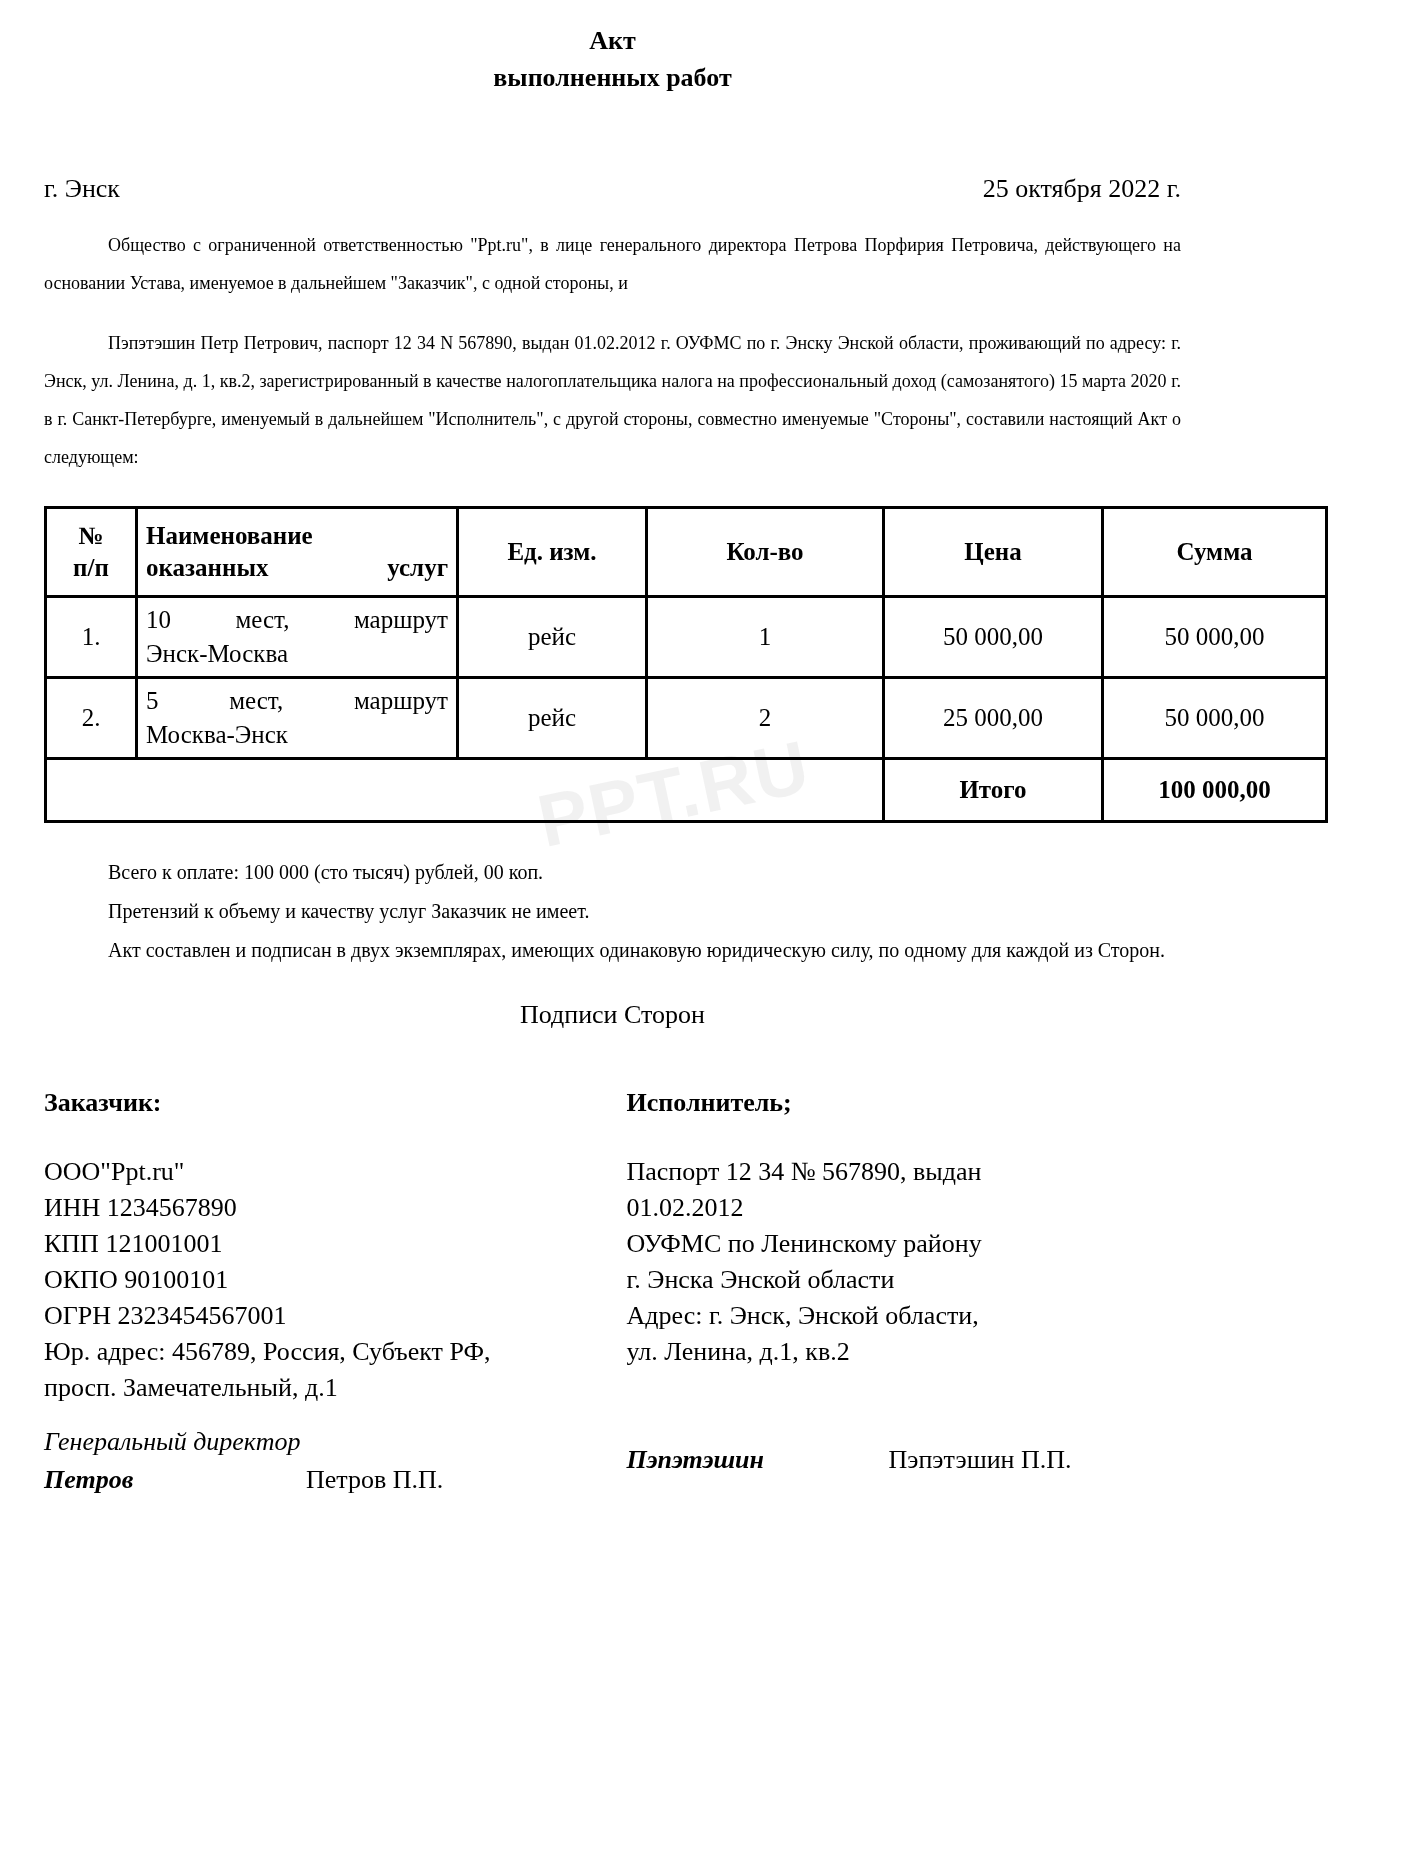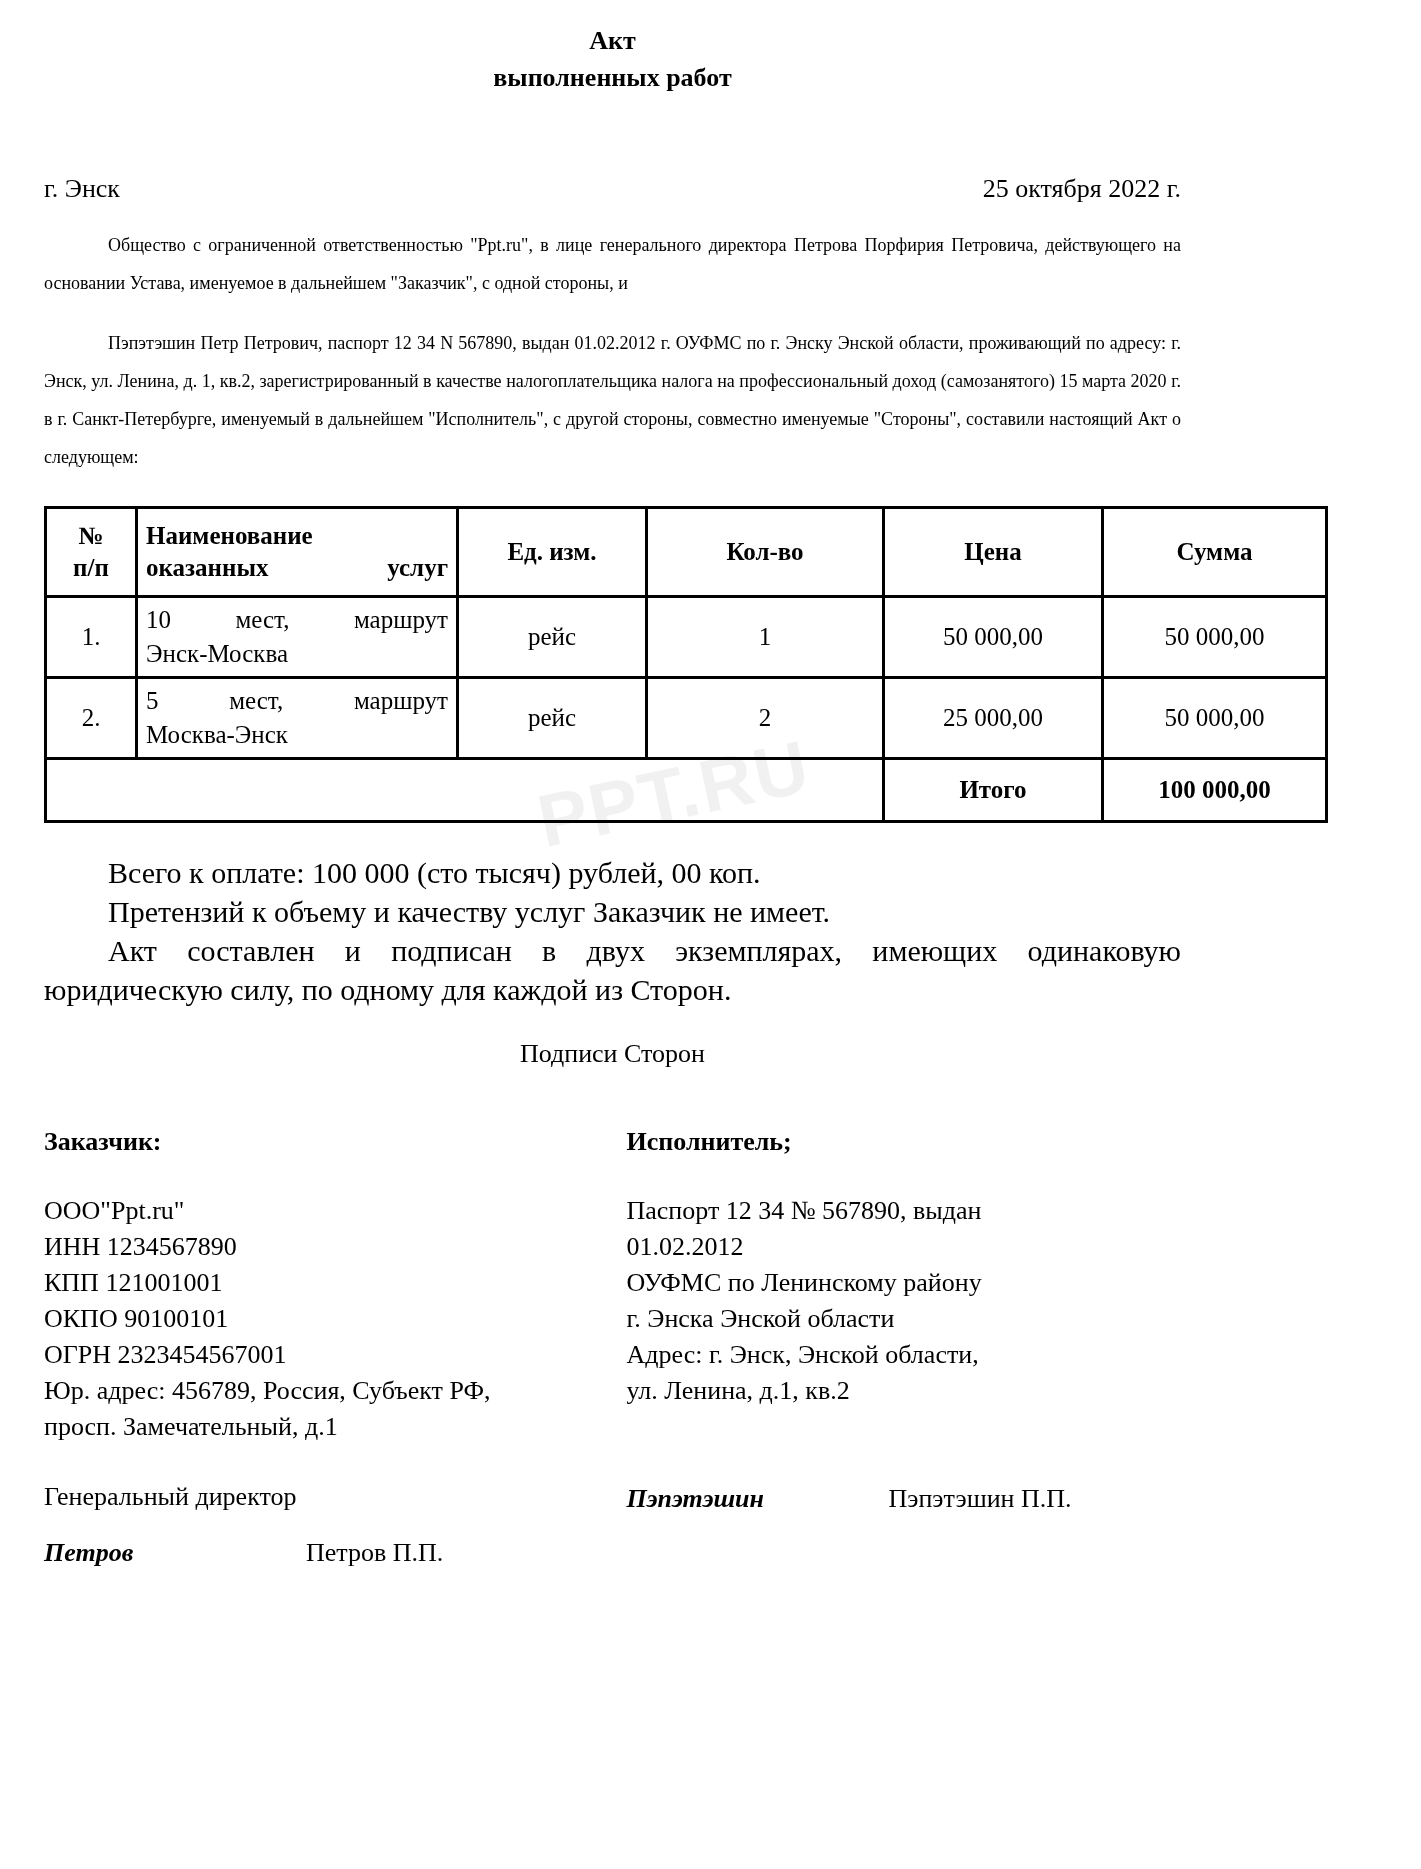--- a/index.html
+++ b/index.html
@@ -136,21 +136,21 @@
   }
   tr.total-row td.total-blank { border-right: 3px solid #000; }
   tr.total-row td.total-label { text-align: center; }
   tr.total-row td.total-value { text-align: center; }
 
   
   .after-table {
     margin-top: 30px;
   }
   .after-table .ln {
-    font-size: 30px;
+    font-size: 20px;
     line-height: 39px;
     text-indent: 64px;
     text-align: left;
   }
   .after-table .ln.justified {
     text-align: justify;
   }
   .signatures-heading {
     text-align: center;
     font-size: 26px;
@@ -169,27 +169,28 @@
     font-size: 26px;
     margin-bottom: 36px;
   }
   .sig-line {
     font-size: 26px;
     line-height: 36px;
   }
   .sig-role {
     font-size: 26px;
     line-height: 36px;
-    margin-top: 34px;
+    margin-top: 18px;
+    font-style: italic;
   }
   .sig-sign-row {
     display: flex;
     font-size: 26px;
     line-height: 36px;
-    margin-top: 20px;
+    margin-top: 2px;
   }
   .sig-sign-row.spaced { margin-top: 72px; }
   .sig-script {
     font-style: italic;
     font-weight: bold;
     width: 262px;
   }
   .sig-name { }
 </style>
 </head>

